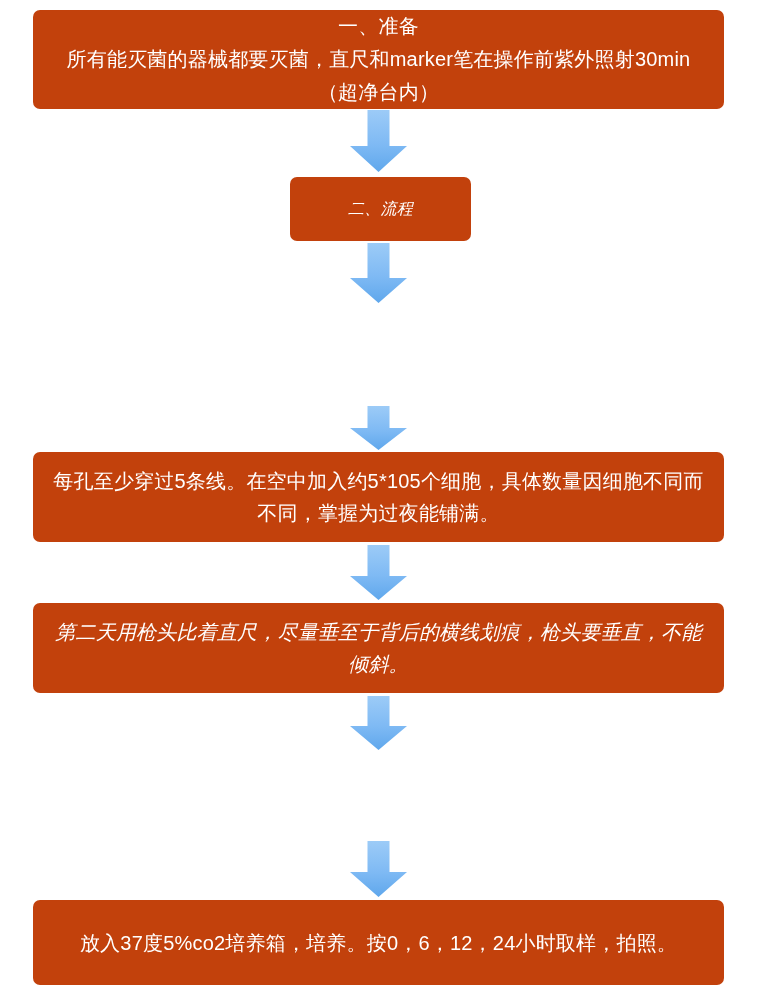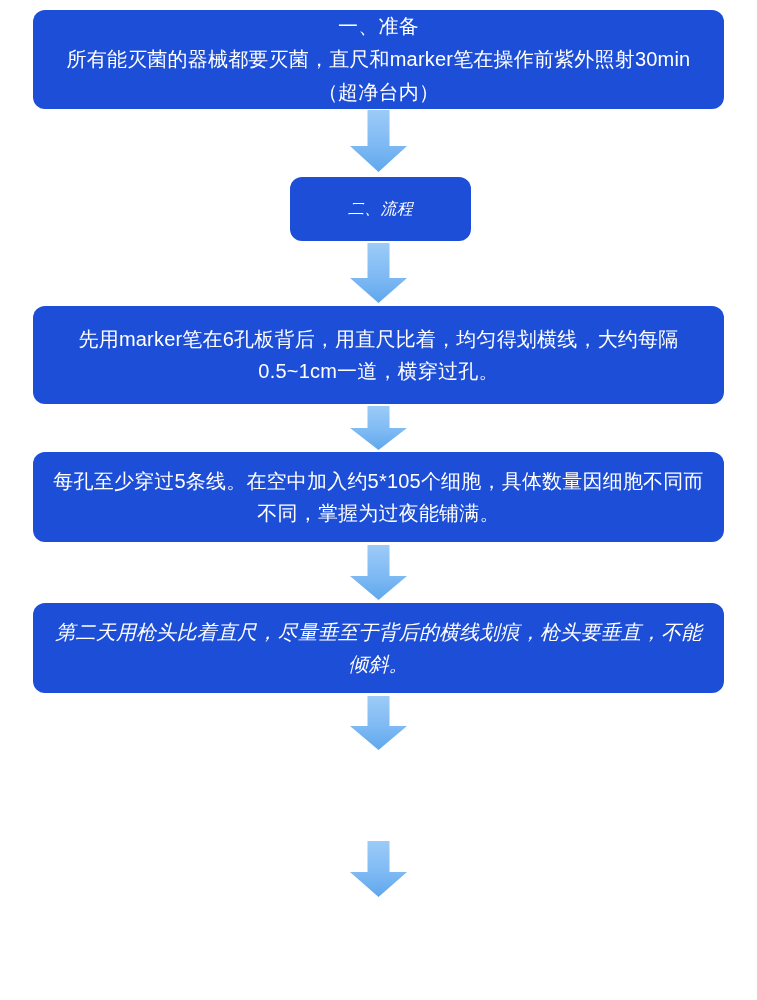--- a/index.html
+++ b/index.html
@@ -18,22 +18,22 @@
   #flow {
     position: relative;
     width: 757px;
     height: 1000px;
     box-sizing: border-box;
   }
 
   
   .node {
     position: absolute;
-    background: #1d4ed8;
-    border-radius: 12px;
+    background: #c2410c;
+    border-radius: 7px;
     color: #ffffff;
     display: flex;
     align-items: center;
     justify-content: flex-start;
     text-align: center;
     box-sizing: border-box;
     padding: 4px 14px;
   }
   .node .txt {
     display: block;
@@ -108,23 +108,20 @@
         <linearGradient id="ag1" x1="0" y1="0" x2="0" y2="1">
           <stop offset="0%" stop-color="#9ccbf7"></stop>
           <stop offset="55%" stop-color="#7fbaf4"></stop>
           <stop offset="100%" stop-color="#5fa7ec"></stop>
         </linearGradient>
       </defs>
       <polygon points="17.5,0 39.5,0 39.5,35 57,35 28.5,60 0,35 17.5,35" fill="url(#ag1)"></polygon>
     </svg>
   </div>
 
-  <div class="node n2">
-    <span class="txt">先用marker笔在6孔板背后，用直尺比着，均匀得划横线，大约每隔0.5~1cm一道，横穿过孔。</span>
-  </div>
 
   <div class="arrow a2">
     <svg viewBox="0 0 57 44" preserveAspectRatio="none" aria-hidden="true">
       <defs>
         <linearGradient id="ag2" x1="0" y1="0" x2="0" y2="1">
           <stop offset="0%" stop-color="#9ccbf7"></stop>
           <stop offset="55%" stop-color="#7fbaf4"></stop>
           <stop offset="100%" stop-color="#5fa7ec"></stop>
         </linearGradient>
       </defs>
@@ -173,14 +170,17 @@
         <linearGradient id="ag5" x1="0" y1="0" x2="0" y2="1">
           <stop offset="0%" stop-color="#9ccbf7"></stop>
           <stop offset="55%" stop-color="#7fbaf4"></stop>
           <stop offset="100%" stop-color="#5fa7ec"></stop>
         </linearGradient>
       </defs>
       <polygon points="17.5,0 39.5,0 39.5,31 57,31 28.5,56 0,31 17.5,31" fill="url(#ag5)"></polygon>
     </svg>
   </div>
 
+  <div class="node n6">
+    <span class="txt">放入37度5%co2培养箱，培养。按0，6，12，24小时取样，拍照。</span>
+  </div>
 
 </div>
 
 </body></html>

